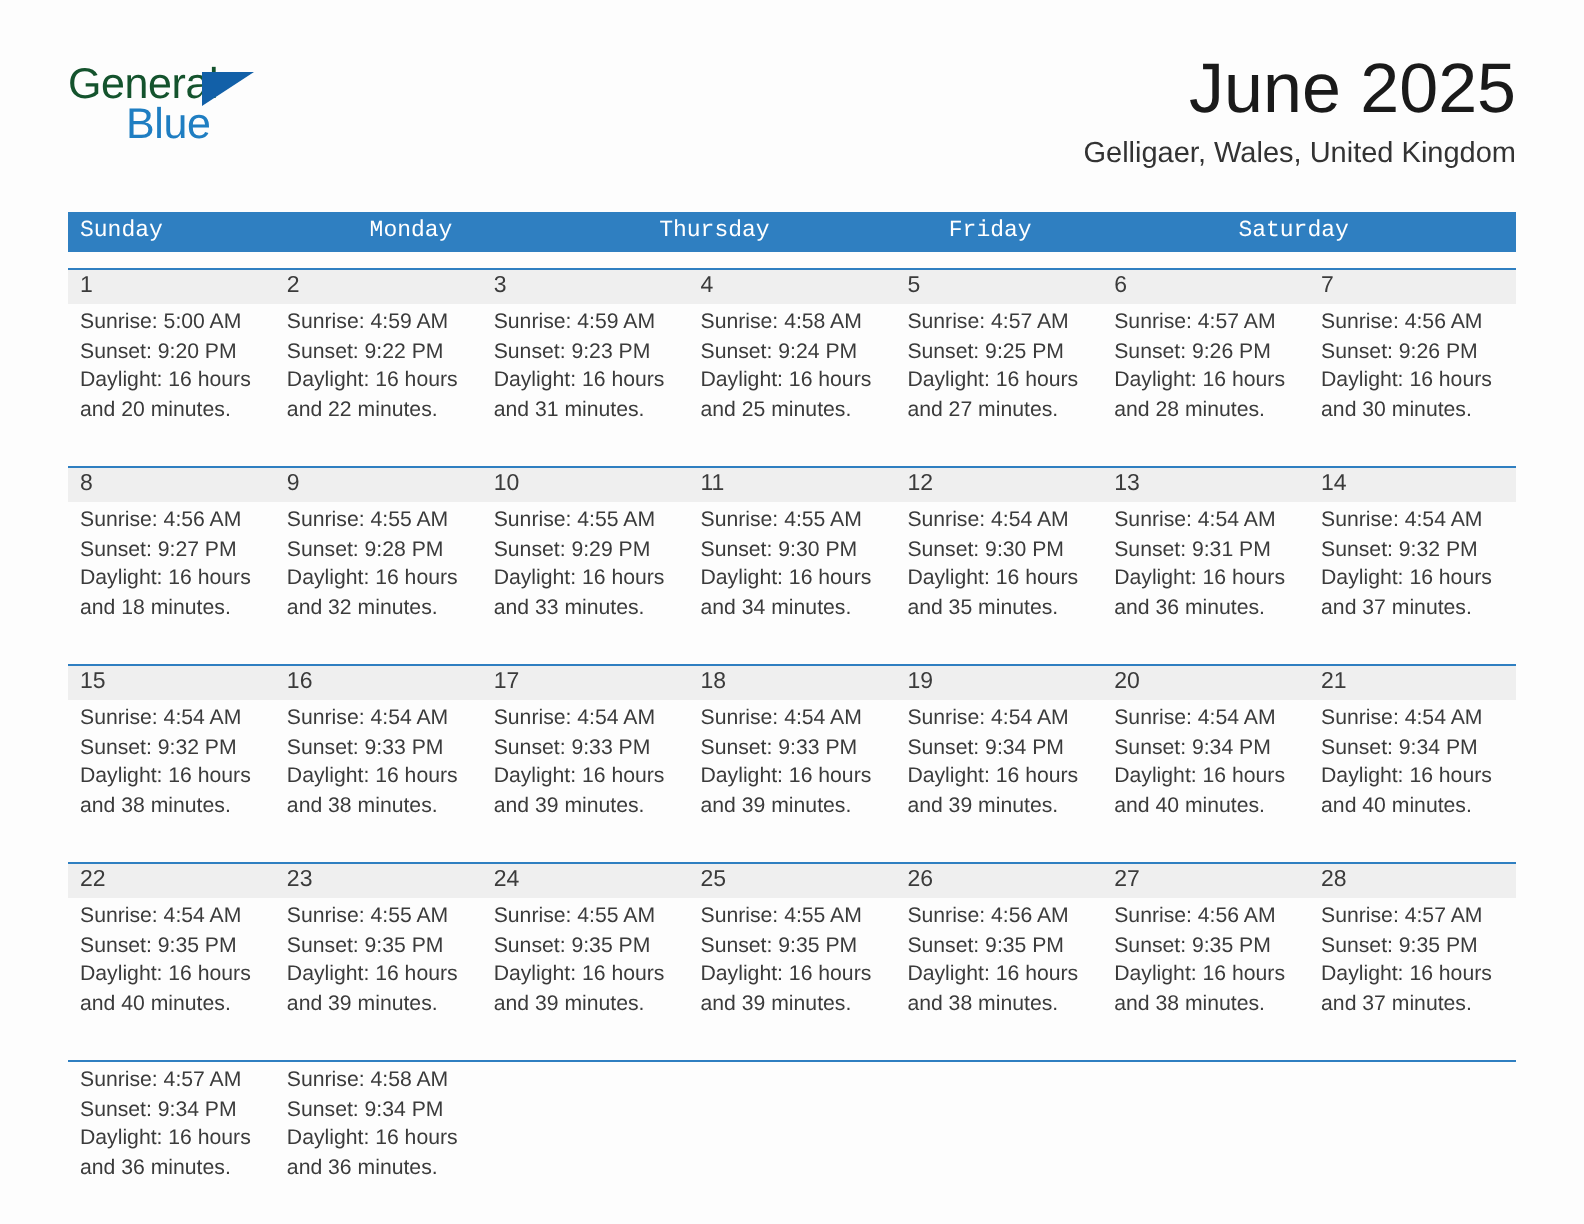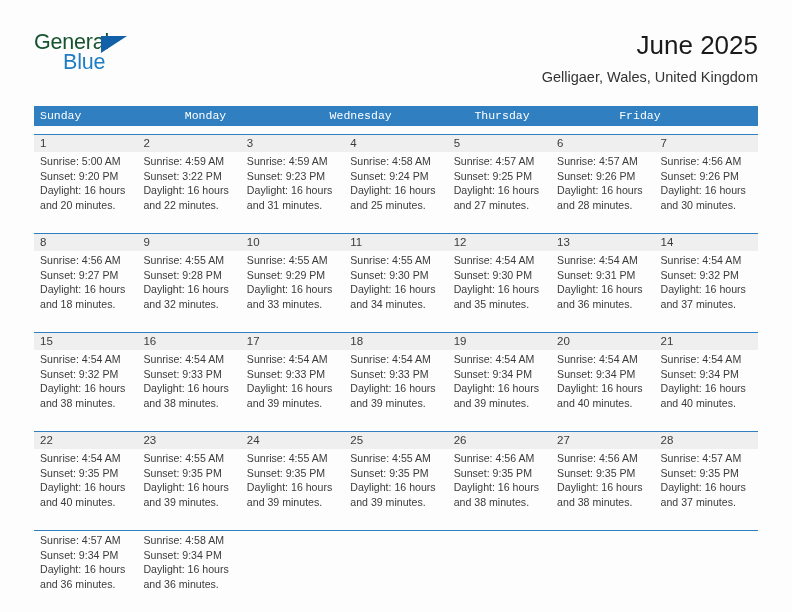--- a/index.html
+++ b/index.html
@@ -60,21 +60,21 @@
     border-bottom: 17px solid transparent;
   }
 
   .title-block {
     position: absolute;
     right: 0;
     top: 0;
     text-align: right;
   }
   .cal-title {
-    font-size: 26px;
+    font-size: 35px;
     color: #1a1a1a;
     font-weight: normal;
     line-height: 34px;
     white-space: nowrap;
   }
   .cal-sub {
     font-size: 14.5px;
     color: #333333;
     line-height: 22px;
     margin-top: 4px;
@@ -152,23 +152,23 @@
       <div class="cal-title">June 2025</div>
       <div class="cal-sub">Gelligaer, Wales, United Kingdom</div>
     </div>
 
   </div>
 
   <div class="cal">
     <div class="dow-row">
         <div class="dow">Sunday</div>
         <div class="dow">Monday</div>
-        <div class="dow">Wednesday</div>
         <div class="dow">Thursday</div>
         <div class="dow">Friday</div>
+        <div class="dow">Saturday</div>
       </div>
     <div id="weeks-container">
         <div class="week">
           <div class="week-numbers">
             <div class="cell-num">1</div>
             <div class="cell-num">2</div>
             <div class="cell-num">3</div>
             <div class="cell-num">4</div>
             <div class="cell-num">5</div>
             <div class="cell-num">6</div>
@@ -176,21 +176,21 @@
           </div>
           <div class="week-body">
             <div class="cell-info">
               <div>Sunrise: 5:00 AM</div>
               <div>Sunset: 9:20 PM</div>
               <div>Daylight: 16 hours</div>
               <div>and 20 minutes.</div>
             </div>
             <div class="cell-info">
               <div>Sunrise: 4:59 AM</div>
-              <div>Sunset: 3:22 PM</div>
+              <div>Sunset: 9:22 PM</div>
               <div>Daylight: 16 hours</div>
               <div>and 22 minutes.</div>
             </div>
             <div class="cell-info">
               <div>Sunrise: 4:59 AM</div>
               <div>Sunset: 9:23 PM</div>
               <div>Daylight: 16 hours</div>
               <div>and 31 minutes.</div>
             </div>
             <div class="cell-info">

